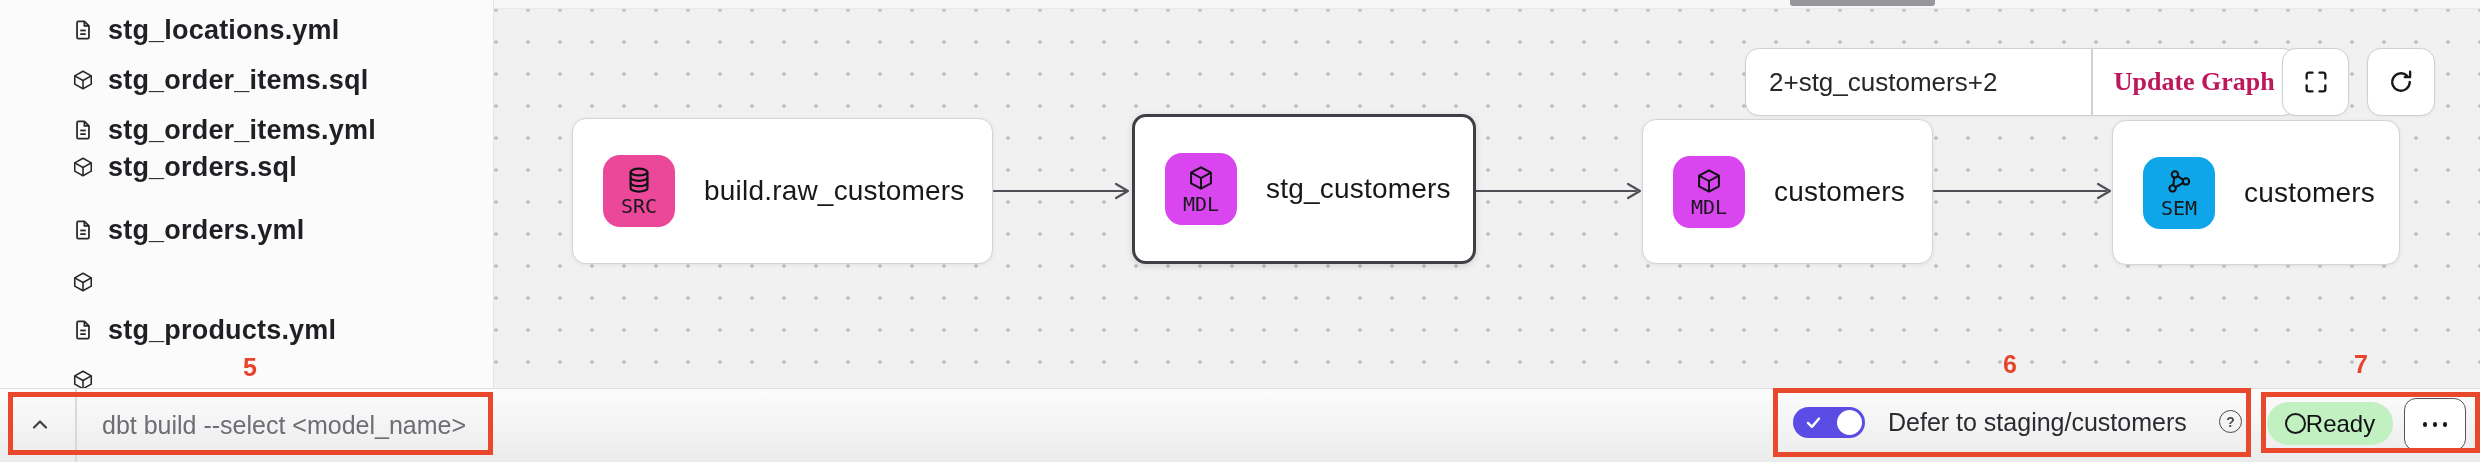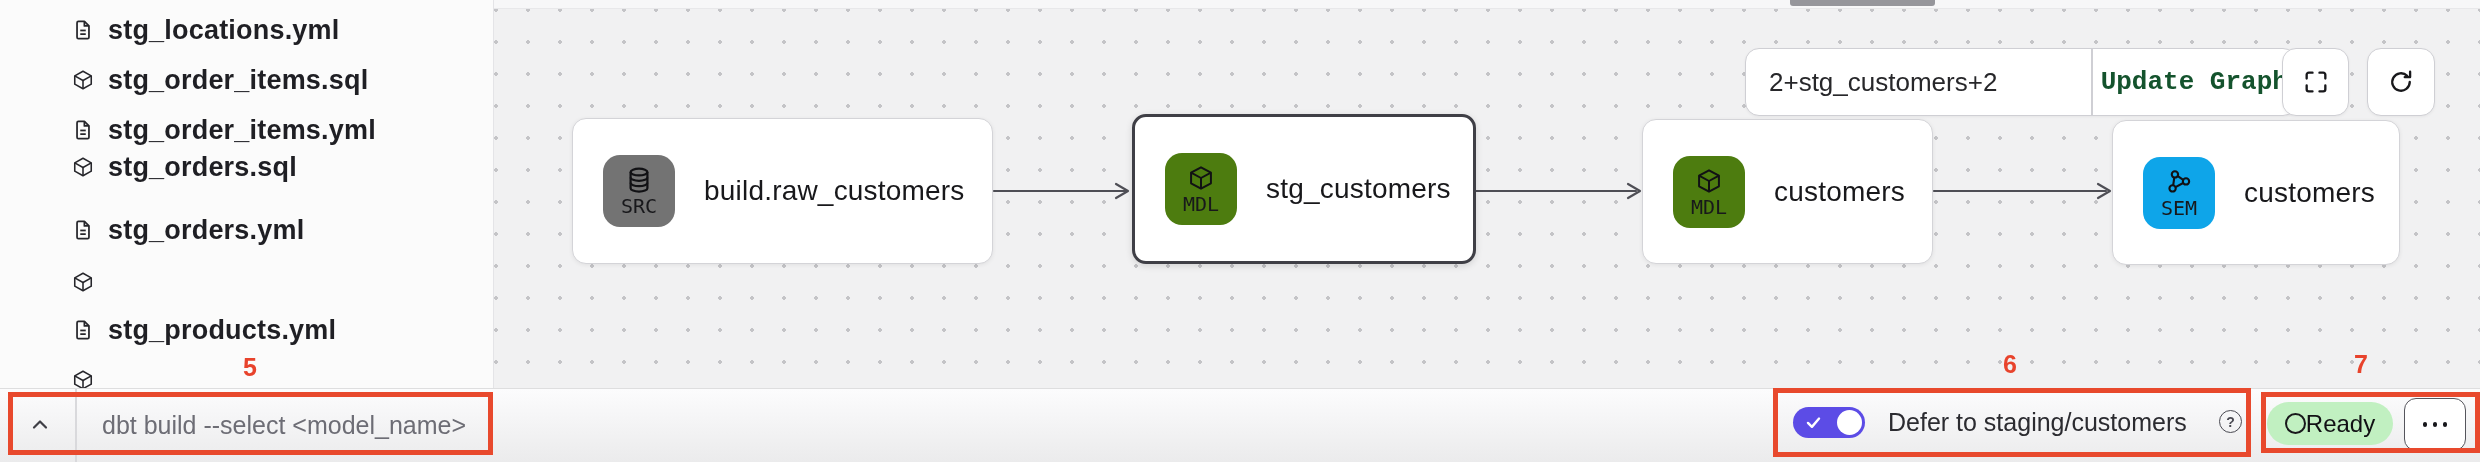--- a/index.html
+++ b/index.html
@@ -23,37 +23,37 @@
                     border-bottom:1px solid #e8e8ea; }
   .hscroll-thumb { left:1296px; top:0; width:145px; height:6px; background:#96969b;
                    border-radius:0 0 3px 3px; z-index:6; }
   .edges { left:0; top:0; z-index:1; }
 
   .node { display:flex; align-items:center; background:#ffffff; border:1.5px solid #d4d4d8;
           border-radius:14px; box-shadow:0 1px 4px rgba(0,0,0,.07); cursor:pointer; z-index:2; }
   .node.selected { border:3px solid #3f3f46; box-shadow:0 2px 7px rgba(0,0,0,.13); }
   .badge { width:72px; height:72px; border-radius:17px; margin-left:30px; flex:0 0 72px;
            display:flex; flex-direction:column; align-items:center; justify-content:center; }
-  .badge.src { background:#737373; }
-  .badge.mdl { background:#4d7c0f; }
+  .badge.src { background:#ec4899; }
+  .badge.mdl { background:#d946ef; }
   .badge.sem { background:#0ea5e9; }
   .badge .btxt { font-family:"DejaVu Sans Mono", monospace; font-size:20px; font-weight:500;
                  color:#18181b; line-height:1; margin-top:2px; }
   .node .nlabel { margin-left:29px; font-size:28px; font-weight:500; color:#18181b; letter-spacing:.2px; }
 
   
   .gtoolbar { left:1251px; top:48px; width:552px; height:68px; background:#fff;
               border:1.5px solid #cfcfd4; border-radius:14px; display:flex; align-items:stretch;
               box-shadow:0 1px 3px rgba(0,0,0,.05); z-index:5; }
   .gtoolbar input { width:345px; border:none; outline:none; background:transparent;
                     font-family:"Liberation Sans", sans-serif; font-size:26px; color:#27272a;
                     padding:0 0 0 23px; border-radius:14px 0 0 14px; }
   .gtoolbar .vdiv { width:1.5px; background:#cfcfd4; }
-  .gtoolbar .upd { flex:1; border:none; background:transparent; font-family:Liberation Mono, monospace;
-                   font-size:26px; font-weight:600; color:#14532d; cursor:pointer; border-radius:0 14px 14px 0; }
+  .gtoolbar .upd { flex:1; border:none; background:transparent; font-family:Liberation Serif, serif;
+                   font-size:26px; font-weight:600; color:#be185d; cursor:pointer; border-radius:0 14px 14px 0; }
   .sqbtn { width:67px; height:68px; background:#fff; border:1.5px solid #cfcfd4; border-radius:14px;
            display:flex; align-items:center; justify-content:center; cursor:pointer;
            box-shadow:0 1px 3px rgba(0,0,0,.05); z-index:5; }
 
   
   .bottombar { left:0; top:388px; width:2480px; height:74px;
                background:linear-gradient(#fcfcfd, #ebebec); border-top:1.5px solid #dededf; z-index:3; }
   .bb-chevron { left:20px; top:402px; width:40px; height:46px; display:flex; align-items:center;
                 justify-content:center; cursor:pointer; z-index:4; }
   .bb-div { left:75px; top:389px; width:1.5px; height:73px; background:#d9d9dc; z-index:4; }

